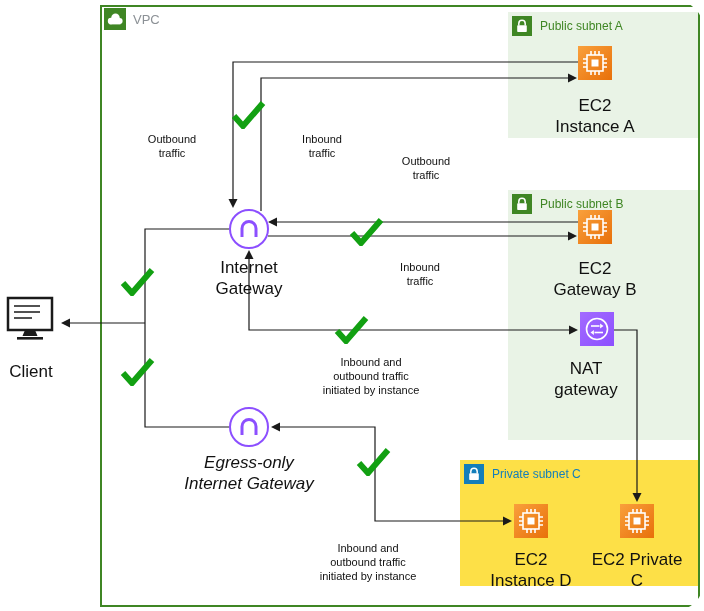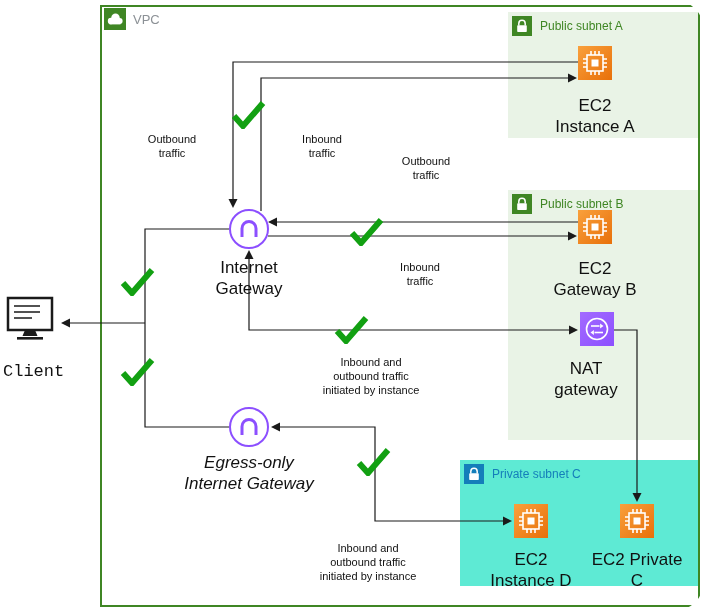--- a/index.html
+++ b/index.html
@@ -10,21 +10,21 @@
 
   
   .vpc-box { left: 100px; top: 5px; width: 600px; height: 602px; border: 2px solid #3F8624; z-index: 0; }
   .vpc-header { left: 104px; top: 8px; display: flex; align-items: center; gap: 7px; z-index: 3; }
   .vpc-icon { width: 22px; height: 22px; background: #3F8624; display: block; }
   .vpc-title { color: #8C9196; font-size: 13px; }
 
   
   .subnet { z-index: 1; }
   .subnet.public { background: #E9F3E6; }
-  .subnet.private { background: #5eead4; }
+  .subnet.private { background: #fde047; }
   .subnet-header { display: flex; align-items: center; gap: 8px; padding: 4px; }
   .subnet-title { font-size: 12px; }
   .public .subnet-title { color: #3F8624; }
   .private .subnet-title { color: #147EBA; }
   .lock { width: 20px; height: 20px; display: block; }
   .lock.green { background: #3F8624; }
   .lock.blue { background: #147EBA; }
 
   
   #connectors { left: 0; top: 0; z-index: 2; }
@@ -134,21 +134,21 @@
       <polygon points="512,521 503,516.5 503,525.5"></polygon>
     </g>
   </svg>
 
   <svg class="abs client-icon" style="left:6px; top:296px;" viewBox="0 0 48 46">
     <rect x="2" y="2" width="44" height="32" fill="#fff" stroke="#1A1A1A" stroke-width="2.5"></rect>
     <path d="M8 10h26 M8 16h26 M8 22h18" stroke="#1A1A1A" stroke-width="1.4"></path>
     <path d="M19 34 L16.5 40 H31.5 L29 34 Z" fill="#1A1A1A"></path>
     <rect x="11" y="41" width="26" height="2.6" fill="#1A1A1A"></rect>
   </svg>
-  <div class="abs label" style="left:3px; top:361px; width:56px;font-family:Liberation Mono, monospace;">Client</div>
+  <div class="abs label" style="left:3px; top:361px; width:56px;">Client</div>
 
   <div class="abs gw-icon" style="left:229px; top:209px;">
     <svg width="34" height="34" viewBox="0 0 34 34">
       <path d="M10 25 V16.5 a7 7 0 0 1 14 0 V25" stroke="#8C4FFF" stroke-width="3" fill="none"></path>
     </svg>
   </div>
   <div class="abs label" style="left:189px; top:257px; width:120px;">Internet Gateway</div>
 
   <div class="abs gw-icon" style="left:229px; top:407px;">
     <svg width="34" height="34" viewBox="0 0 34 34">

